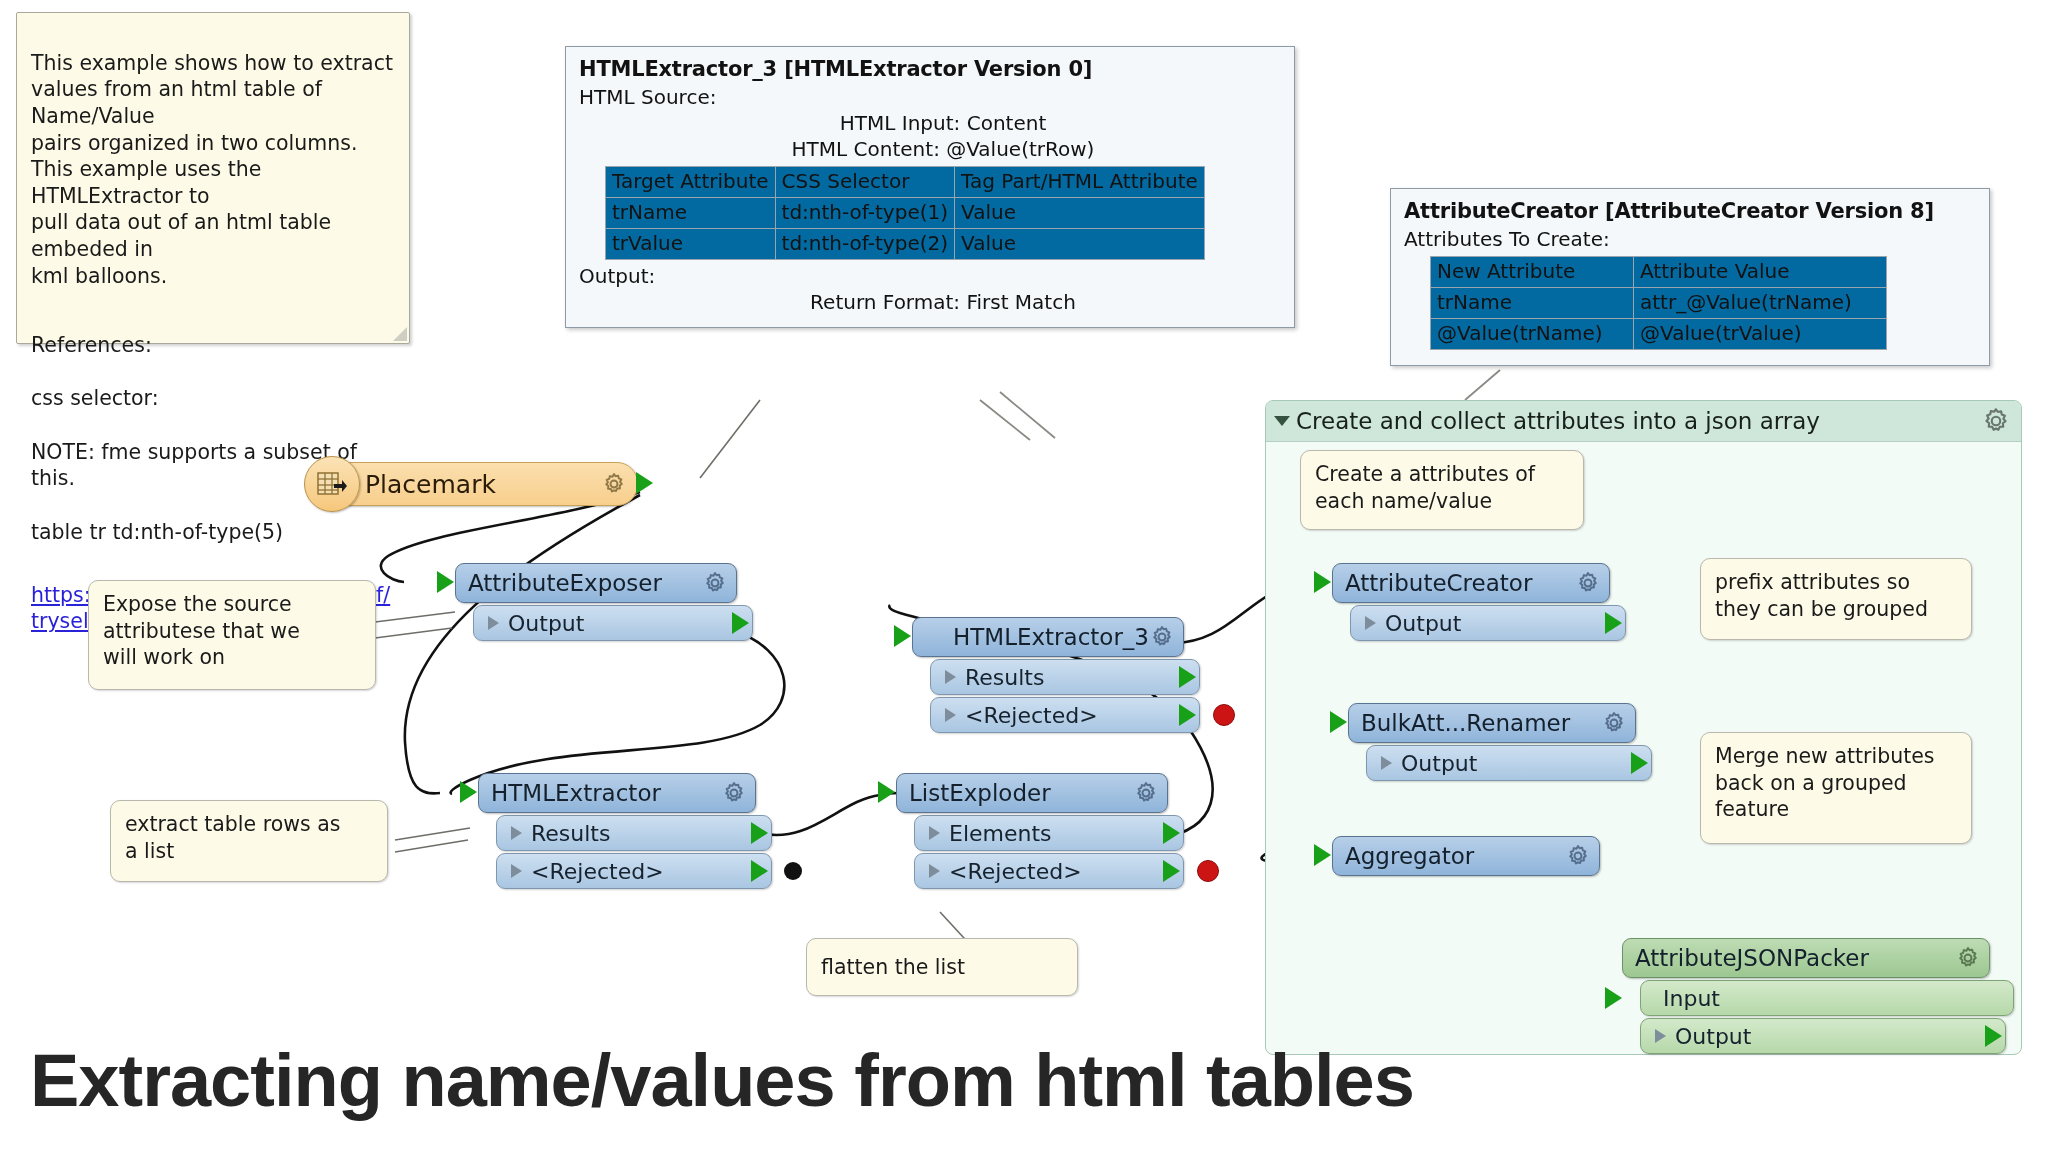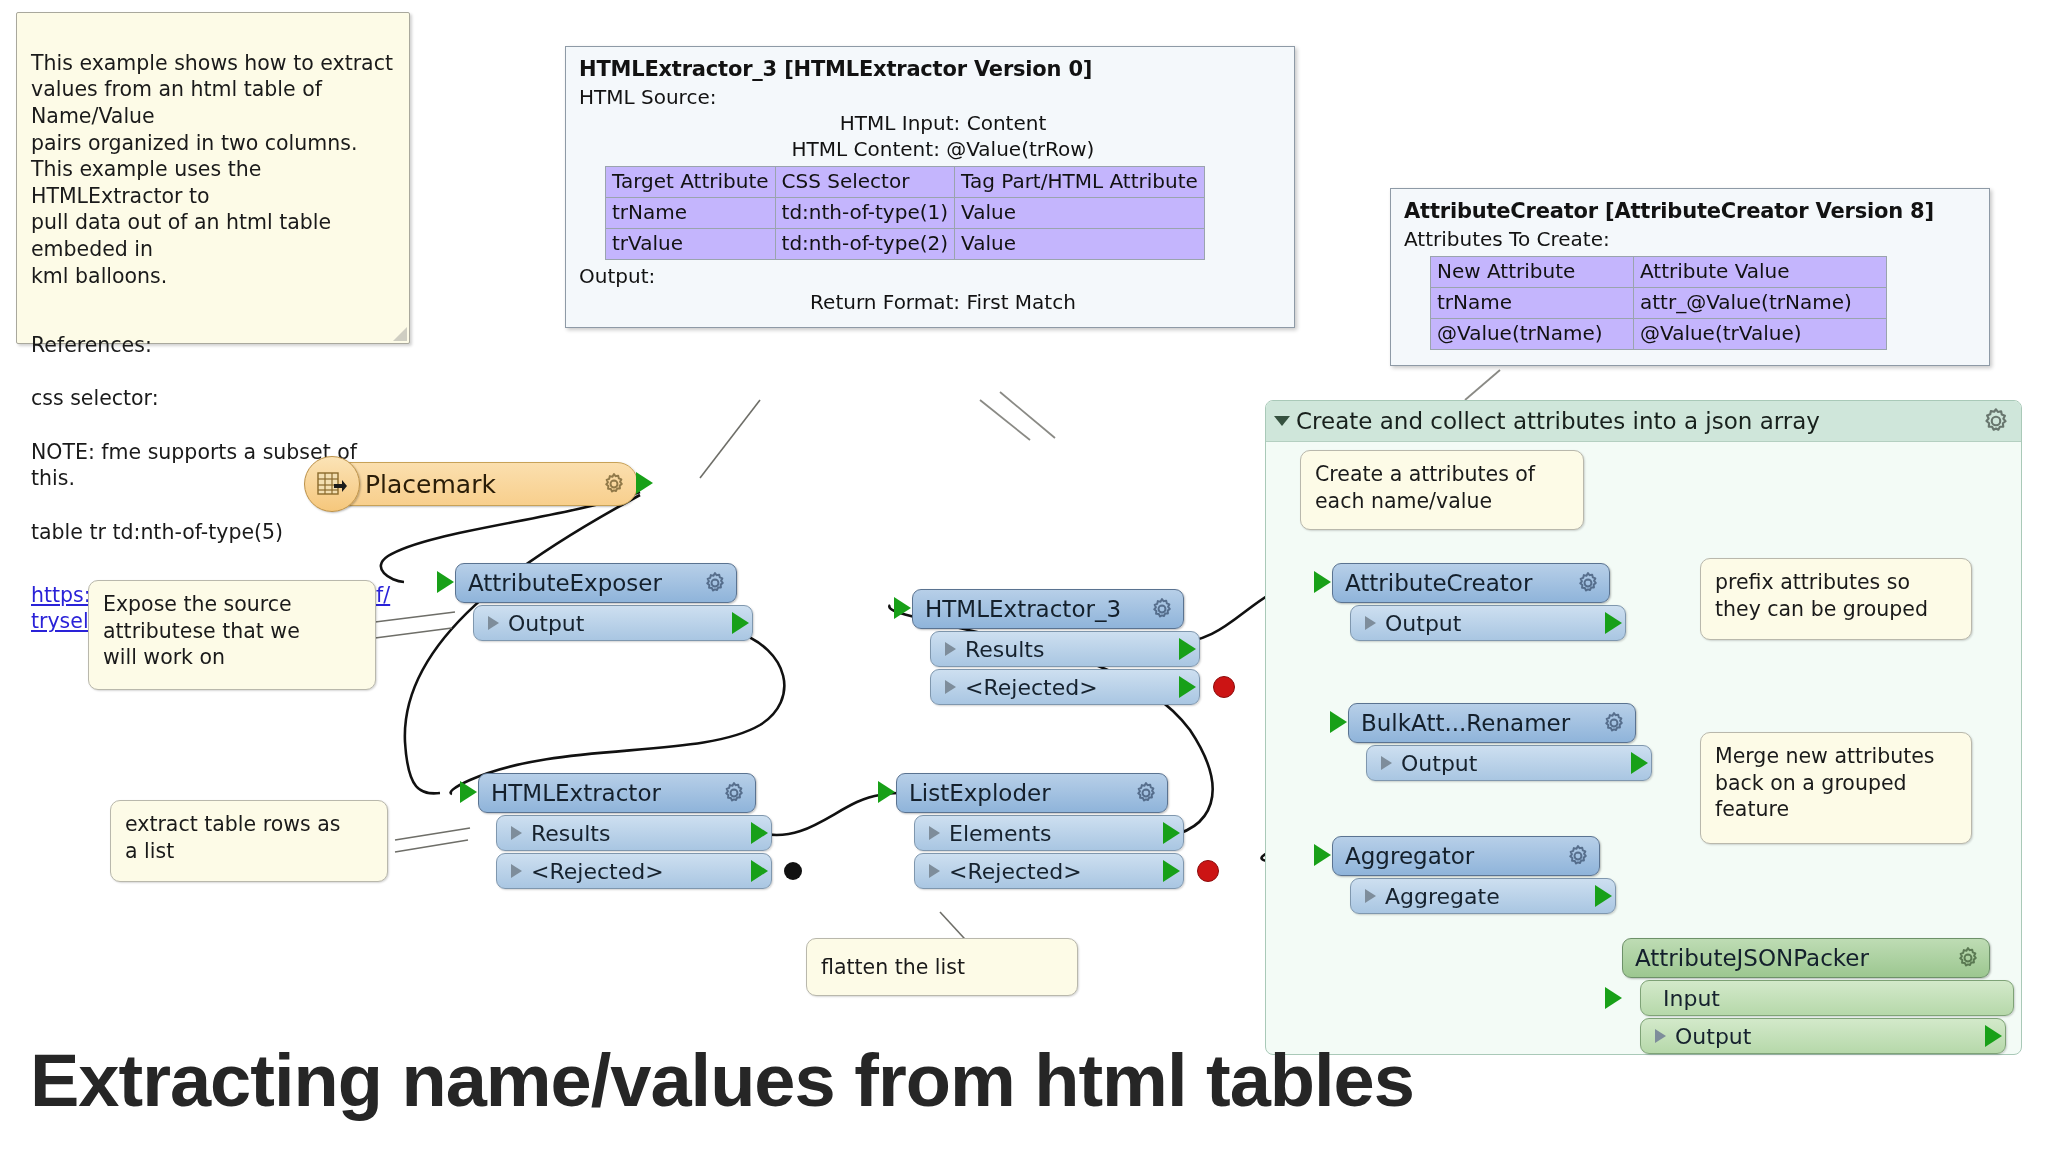--- a/index.html
+++ b/index.html
@@ -65,21 +65,21 @@
     color: #121212;
     font-size: 20px;
     line-height: 1.30;
   }
   .paramBox .ptitle { font-weight: bold; font-size: 21px; margin-bottom: 1px; letter-spacing: -.2px;}
   .paramBox .plabel { }
   .paramBox .pind   { padding-left: 26px; text-align: center; }
   .paramBox table {
     border-collapse: collapse;
     margin: 4px 0 3px 26px;
-    background: #c4b5fd;
+    background: #0369a1;
   }
   .paramBox th, .paramBox td {
     border: 1px solid #9aa4ad;
     font-weight: normal;
     text-align: left;
     font-size: 20px;
     padding: 2px 6px 3px 6px;
     line-height: 1.25;
     white-space: nowrap;
   }
@@ -410,21 +410,21 @@
       <div class="arrowOut" style="left:254px; top:6px;"></div>
     </div>
     <div class="port" style="width:260px;">
       <span class="pTri"></span>
       <span>&lt;Rejected&gt;</span>
       <div class="arrowOut" style="left:254px; top:6px;"></div>
       <div class="dotBlack" style="left:287px; top:8px;"></div>
     </div>
   </div>
 
-  <div class="node" style="left:912px; top:589px; width:272px;">
+  <div class="node" style="left:912px; top:617px; width:272px;text-align:right;">
     <div class="arrowIn" style="left:-18px; top:8px;"></div>
     <div class="nodeHead">
       <span class="nName">HTMLExtractor_3</span>
       <svg class="gear" viewBox="0 0 24 24">
         <path fill="none" stroke="#3c5270" stroke-width="1.8" d="M12 8.8a3.2 3.2 0 1 0 0 6.4 3.2 3.2 0 0 0 0-6.4z"></path>
         <path fill="none" stroke="#3c5270" stroke-width="1.8" stroke-linejoin="round" d="M12 2.8l1.4 2.1 2.5-.6.5 2.5 2.4 1-1.2 2.2 1.6 1.9-2 1.6.3 2.6-2.6.1-1.1 2.3L12 17.9l-1.8 1-1.1-2.3-2.6-.1.3-2.6-2-1.6 1.6-1.9-1.2-2.2 2.4-1 .5-2.5 2.5.6z"></path>
       </svg>
     </div>
     <div class="port" style="width:254px;">
       <span class="pTri"></span>
@@ -495,25 +495,20 @@
 
   <div class="node" style="left:1332px; top:836px; width:268px;">
     <div class="arrowIn" style="left:-18px; top:8px;"></div>
     <div class="nodeHead">
       <span class="nName">Aggregator</span>
       <svg class="gear" viewBox="0 0 24 24">
         <path fill="none" stroke="#3c5270" stroke-width="1.8" d="M12 8.8a3.2 3.2 0 1 0 0 6.4 3.2 3.2 0 0 0 0-6.4z"></path>
         <path fill="none" stroke="#3c5270" stroke-width="1.8" stroke-linejoin="round" d="M12 2.8l1.4 2.1 2.5-.6.5 2.5 2.4 1-1.2 2.2 1.6 1.9-2 1.6.3 2.6-2.6.1-1.1 2.3L12 17.9l-1.8 1-1.1-2.3-2.6-.1.3-2.6-2-1.6 1.6-1.9-1.2-2.2 2.4-1 .5-2.5 2.5.6z"></path>
       </svg>
     </div>
-    <div class="port" style="width:250px;">
-      <span class="pTri"></span>
-      <span>Aggregate</span>
-      <div class="arrowOut" style="left:244px; top:6px;"></div>
-    </div>
   </div>
 
   <div class="node green" style="left:1622px; top:938px; width:368px;">
     <div class="nodeHead">
       <span class="nName">AttributeJSONPacker</span>
       <svg class="gear" viewBox="0 0 24 24">
         <path fill="none" stroke="#3f5c38" stroke-width="1.8" d="M12 8.8a3.2 3.2 0 1 0 0 6.4 3.2 3.2 0 0 0 0-6.4z"></path>
         <path fill="none" stroke="#3f5c38" stroke-width="1.8" stroke-linejoin="round" d="M12 2.8l1.4 2.1 2.5-.6.5 2.5 2.4 1-1.2 2.2 1.6 1.9-2 1.6.3 2.6-2.6.1-1.1 2.3L12 17.9l-1.8 1-1.1-2.3-2.6-.1.3-2.6-2-1.6 1.6-1.9-1.2-2.2 2.4-1 .5-2.5 2.5.6z"></path>
       </svg>
     </div>

